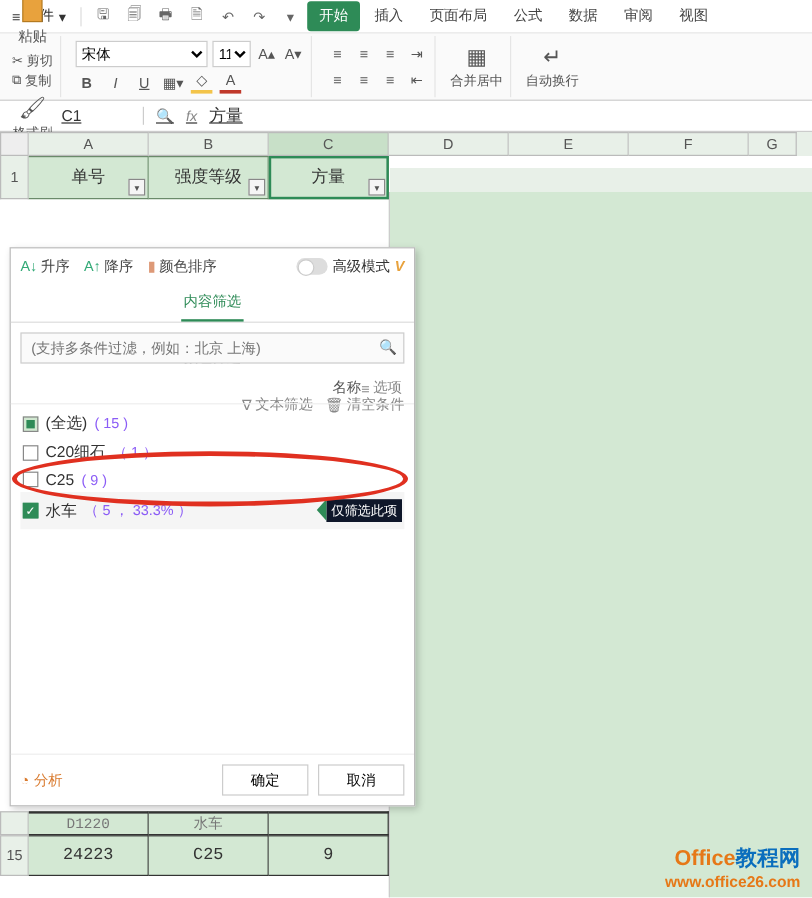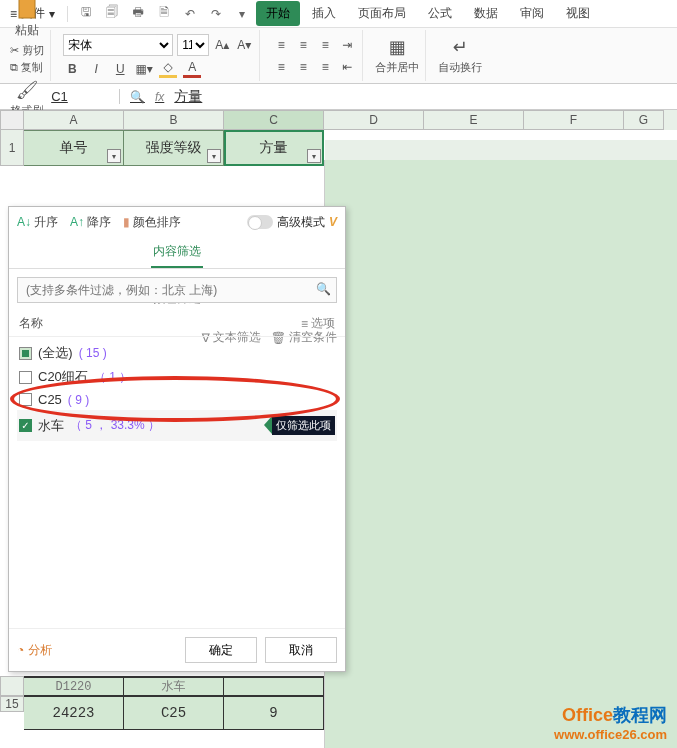--- a/index.html
+++ b/index.html
@@ -4,21 +4,21 @@
 <style>
 * { box-sizing: border-box; margin: 0; padding: 0; font-family: "Microsoft YaHei", sans-serif; }
 body { width: 677px; height: 748px; background: #fff; font-size: 12px; color: #333; position: relative; overflow: hidden; }
 
 
 .menubar { display: flex; align-items: center; height: 28px; padding: 0 4px; gap: 2px; border-bottom: 1px solid #e0e0e0; }
 .menubar .file { display: flex; align-items: center; gap: 4px; padding: 2px 6px; color: #333; }
 .menubar .icon-btn { width: 24px; height: 24px; display: flex; align-items: center; justify-content: center; color: #666; }
 .menubar .sep { width: 1px; height: 16px; background: #ddd; margin: 0 4px; }
 .menubar .tab { padding: 4px 10px; color: #444; border-radius: 3px; }
-.menubar .tab.active { background: #2e8b57; color: #000000; }
+.menubar .tab.active { background: #2e8b57; color: #ffffff; }
 
 
 .ribbon { display: flex; align-items: stretch; height: 56px; border-bottom: 1px solid #ccc; padding: 2px 4px; gap: 6px; background: #fafafa; }
 .ribbon-group { display: flex; flex-direction: column; align-items: center; justify-content: center; padding: 0 6px; border-right: 1px solid #e5e5e5; }
 .ribbon-group:last-child { border-right: none; }
 .ribbon .paste-block { display: flex; align-items: center; gap: 4px; }
 .ribbon .paste-big { display: flex; flex-direction: column; align-items: center; gap: 2px; color: #555; }
 .ribbon .paste-big svg { color: #e8a23d; }
 .ribbon .small-stack { display: flex; flex-direction: column; gap: 2px; font-size: 11px; color: #555; }
 .ribbon .small-stack .row { display: flex; align-items: center; gap: 3px; }
@@ -58,21 +58,21 @@
 .fp-top .adv .toggle::after { content: ""; width: 12px; height: 12px; border-radius: 50%; background: #fff; position: absolute; top: 1px; left: 1px; border: 1px solid #ccc; }
 .fp-top .adv .v { color: #e8a23d; font-weight: bold; font-style: italic; }
 .fp-tabs { display: flex; align-items: center; height: 32px; border-bottom: 1px solid #ddd; padding: 0 8px; gap: 16px; flex-direction: column; }
 .fp-tabs .tab { padding: 6px 2px; color: #555; }
 .fp-tabs .tab.active { color: #2e8b57; border-bottom: 2px solid #2e8b57; }
 .fp-tabs .right { margin-left: auto; display: flex; gap: 10px; color: #888; }
 .fp-tabs .right .titem { display: flex; align-items: center; gap: 3px; }
 .fp-search { margin: 8px; position: relative; }
 .fp-search input { width: 100%; height: 26px; border: 1px solid #ccc; padding: 0 26px 0 8px; font-size: 12px; color: #999; background: #fafafa; }
 .fp-search .sicon { position: absolute; right: 6px; top: 5px; color: #888; }
-.fp-listhead { display: flex; justify-content: space-between; padding: 4px 10px; border-bottom: 1px solid #eee; color: #555; }
+.fp-listhead { display: flex; justify-content: flex-end; padding: 4px 10px; border-bottom: 1px solid #eee; color: #555; }
 .fp-listhead .opts { display: flex; align-items: center; gap: 3px; color: #888; }
 .fp-list { padding: 4px 8px; flex: 1; position: relative; }
 .fp-item { display: flex; align-items: center; gap: 6px; padding: 3px 2px; font-size: 13px; }
 .fp-item .cb { width: 13px; height: 13px; border: 1px solid #888; background: #fff; display: inline-flex; align-items: center; justify-content: center; font-size: 10px; }
 .fp-item .cb.mixed { background: #d0e8d0; }
 .fp-item .cb.mixed::after { content: ""; width: 7px; height: 7px; background: #2e8b57; }
 .fp-item .cb.checked { background: #2e8b57; color: #fff; border-color: #2e8b57; }
 .fp-item .cb.checked::after { content: "✓"; color: #fff; font-size: 10px; }
 .fp-item .cnt { color: #8b5cf6; font-size: 12px; }
 .fp-item.highlight { background: #f5f5f5; padding: 6px 2px; }
@@ -80,21 +80,21 @@
 .fp-item.highlight .badge::before { content: ""; position: absolute; left: -8px; top: 0; border-top: 9px solid transparent; border-bottom: 9px solid transparent; border-right: 8px solid #2e8b57; }
 .red-ring { position: absolute; border: 4px solid #e03020; border-radius: 50%/50%; width: 330px; height: 46px; left: 10px; top: 376px; pointer-events: none; }
 
 .fp-footer { display: flex; align-items: center; padding: 8px; gap: 8px; border-top: 1px solid #eee; }
 .fp-footer .analysis { color: #d97a2e; display: flex; align-items: center; gap: 4px; margin-right: auto; }
 .fp-footer button { width: 72px; height: 26px; border: 1px solid #ccc; background: #fff; font-size: 12px; }
 
 
 .bottom-rows { position: absolute; top: 676px; left: 0; display: flex; flex-direction: column; }
 .bottom-rows .row-line { display: flex; }
-.bottom-rows .rh { width: 24px; height: 16px; border: 1px solid #bbb; background: #e8f0e8; display: flex; align-items: center; justify-content: center; color: #555; }
+.bottom-rows .rh { width: 24px; height: 34px; border: 1px solid #bbb; background: #e8f0e8; display: flex; align-items: center; justify-content: center; color: #555; }
 .bottom-rows .cell2 { width: 100px; height: 34px; border: 1px solid #333; border-left: none; background: #d3e8d3; display: flex; align-items: center; justify-content: center; font-size: 14px; font-family: Liberation Mono, monospace; }
 .bottom-rows .row-line:first-child .cell2 { border-top: 2px solid #333; height: 20px; font-size: 12px; color: #777; }
 .bottom-rows .row-line:first-child .rh { height: 20px; }
 
 
 .watermark { position: absolute; right: 10px; bottom: 6px; text-align: right; font-family: Arial, sans-serif; }
 .watermark .t1 { font-size: 18px; font-weight: bold; }
 .watermark .t1 .o1 { color: #e67817; }
 .watermark .t1 .o2 { color: #0a6ebd; }
 .watermark .t2 { font-size: 13px; color: #e67817; font-weight: bold; }

